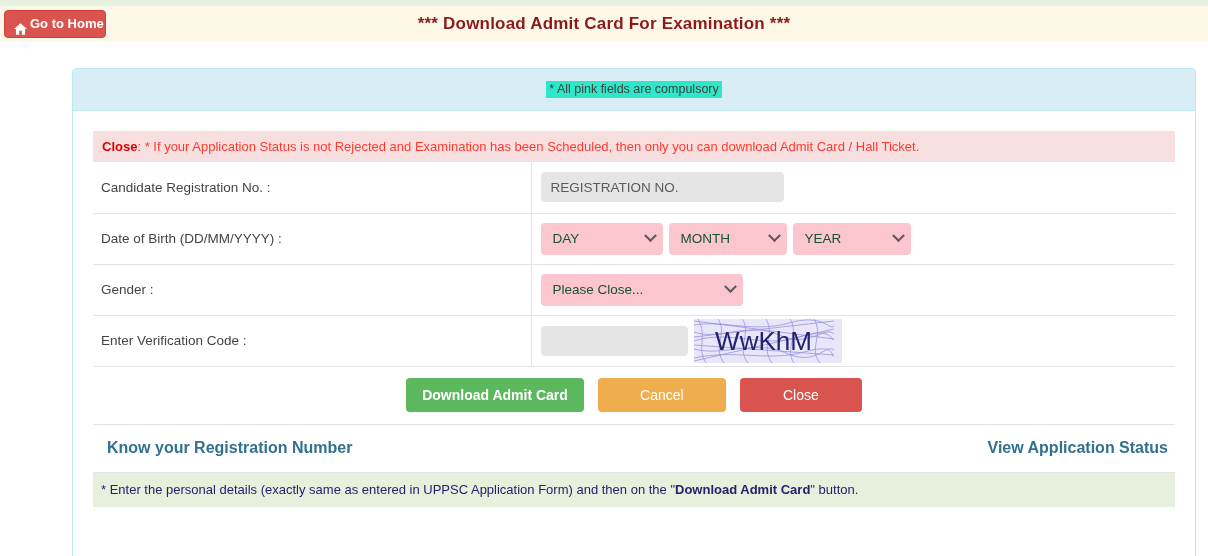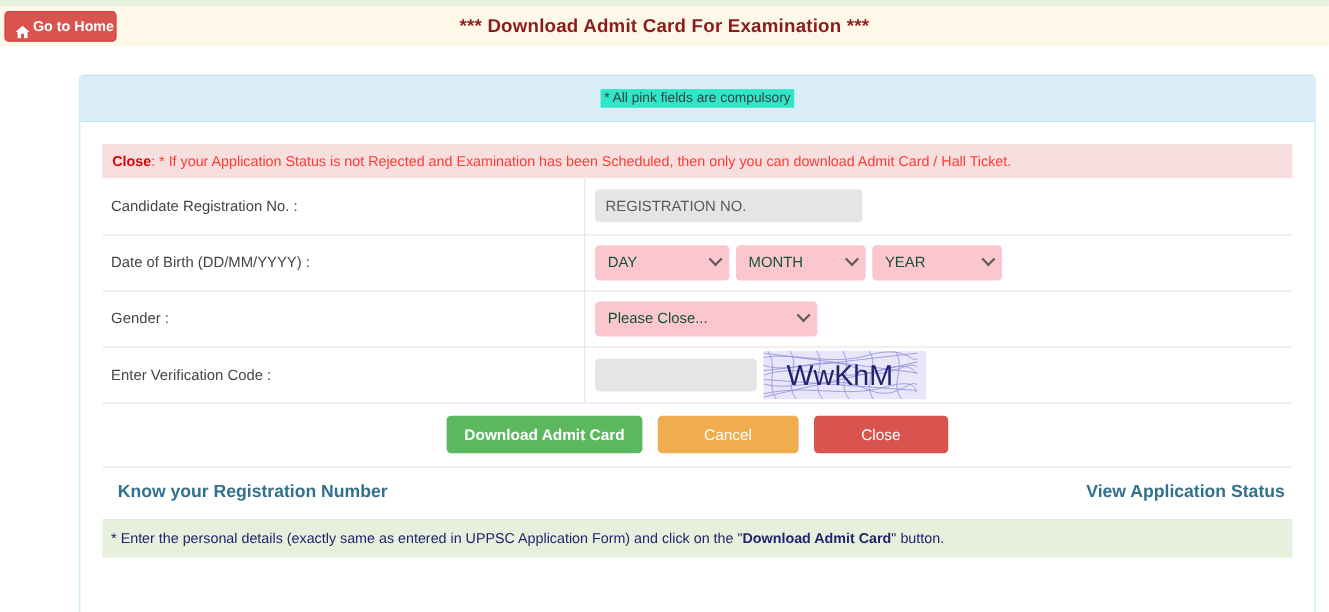--- a/index.html
+++ b/index.html
@@ -344,19 +344,19 @@
       <button class="btn btn-cancel">Cancel</button>
       <button class="btn btn-close">Close</button>
     </div>
 
     <div class="links-row">
       <a class="link" href="#">Know your Registration Number</a>
       <a class="link" href="#">View Application Status</a>
     </div>
 
     <div class="footer-bar">
-      <span>* Enter the personal details (exactly same as entered in UPPSC Application Form) and click on the "</span>
+      <span>* Enter the personal details (exactly same as entered in UPPSC Application Form) and then on the "</span>
         <b>Download Admit Card</b>
         <span> " button.</span>
     </div>
 
   </div>
 </div>
 
 </body></html>

